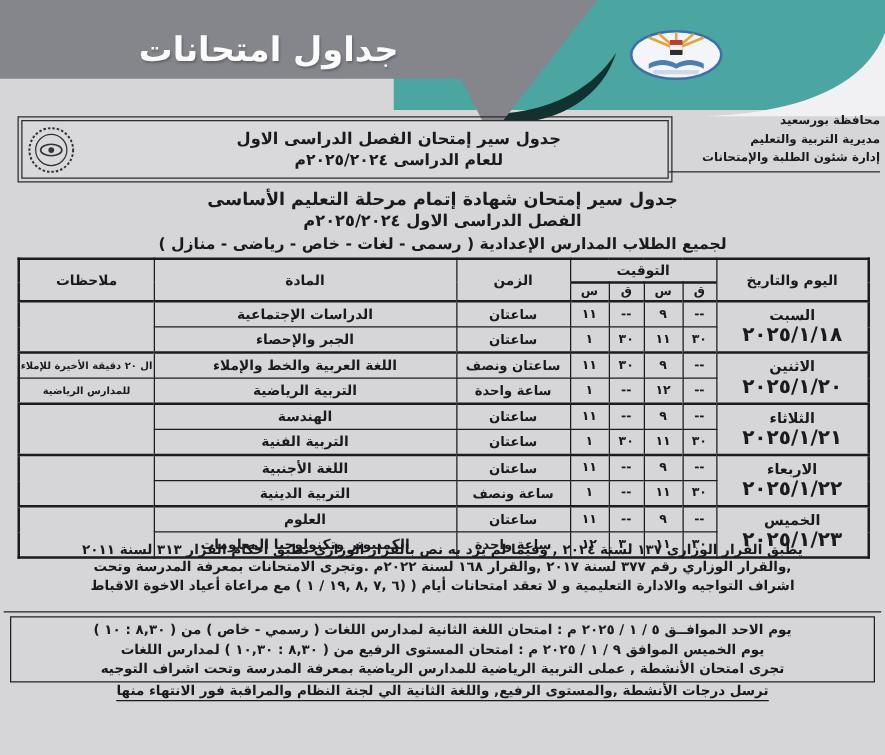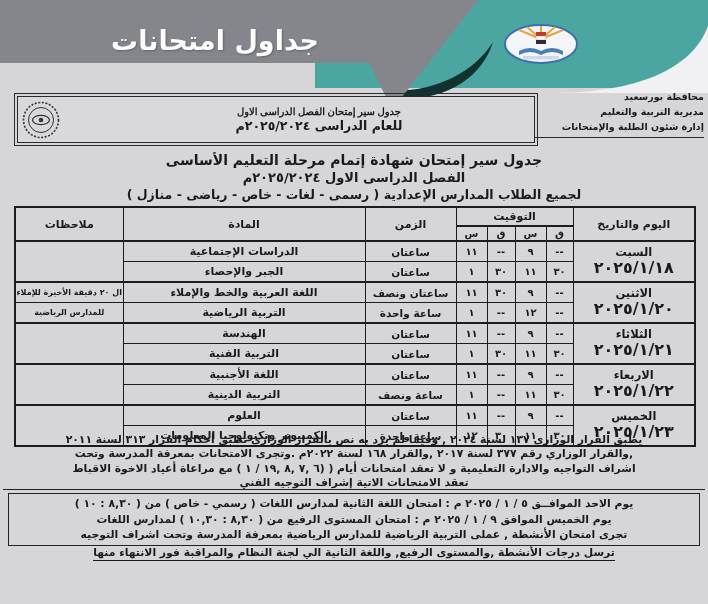--- a/index.html
+++ b/index.html
@@ -12,21 +12,21 @@
     text-shadow:1px 1px 2px rgba(0,0,0,.25);}
   
   .letterhead{position:absolute;top:89px;right:4px;width:170px;font-size:9.5px;font-weight:bold;
     text-align:right;line-height:1.6;border-bottom:1.5px solid #2a2a2a;padding-bottom:2px;}
   .letterhead div{white-space:nowrap;}
   .title-box{position:absolute;left:17px;top:96px;width:516px;height:45px;
     border:1.5px solid #2a2a2a;outline:1px solid #2a2a2a;outline-offset:2px;
     display:flex;align-items:center;direction:ltr;background:#d9d9dc;}
   .seal{flex:0 0 46px;display:flex;justify-content:center;}
   .box-text{flex:1;text-align:center;direction:rtl;font-weight:bold;padding-left:40px;}
-  .box-line1{font-size:10px;white-space:nowrap;font-family:Liberation Serif, serif;}
+  .box-line1{font-size:13px;white-space:nowrap;}
   .box-line2{font-size:12.5px;margin-top:1px;white-space:nowrap;}
   
   .t1,.t2,.t3{position:absolute;left:0;right:0;text-align:center;font-weight:bold;white-space:nowrap;}
   .t1{top:152px;font-size:14px;}
   .t2{top:170px;font-size:13px;}
   .t3{top:187px;font-size:12.5px;}
   
   .sched{position:absolute;top:206px;left:14px;width:680px;border-collapse:collapse;
     table-layout:fixed;direction:rtl;border:2px solid #1c1c1c;}
   .sched th,.sched td{border:1px solid #1c1c1c;font-weight:bold;text-align:center;
@@ -245,21 +245,20 @@
         <td class="dur">ساعة واحدة</td>
         <td class="subj">الكمبيوتر وتكنولوجيا المعلومات</td>
       </tr>
     </tbody>
   </table>
 
   <div class="decree">
     <div>يطبق القرار الوزاري ١٣٧ لسنة ٢٠٢٤ , وفيما لم يرد به نص بالقرار الوزاري تطبق أحكام القرار ٣١٣ لسنة ٢٠١١</div>
     <div>,والقرار الوزاري رقم ٣٧٧ لسنة ٢٠١٧ ,والقرار ١٦٨ لسنة ٢٠٢٢م .وتجرى الامتحانات  بمعرفة المدرسة وتحت</div>
     <div>اشراف التواجيه والادارة التعليمية و لا تعقد امتحانات أيام ( (٦ ,٧ ,٨ ,١٩ / ١ ) مع مراعاة أعياد الاخوة الاقباط</div>
-    <div>تعقد الامتحانات الاتية  إشراف التوجيه الفني</div>
   </div>
   <div class="sep"></div>
 
   <div class="exams-box">
     <div>يوم الاحد الموافــق ٥ / ١ / ٢٠٢٥ م  :  امتحان اللغة الثانية لمدارس اللغات ( رسمي - خاص ) من ( ٨,٣٠ : ١٠ )</div>
     <div>يوم الخميس الموافق ٩ / ١ / ٢٠٢٥ م : امتحان المستوى الرفيع من ( ٨,٣٠ : ١٠,٣٠ ) لمدارس اللغات</div>
     <div>تجرى امتحان الأنشطة ,  عملى التربية الرياضية للمدارس الرياضية بمعرفة المدرسة وتحت اشراف التوجيه</div>
   </div>
 
   <div class="final">

